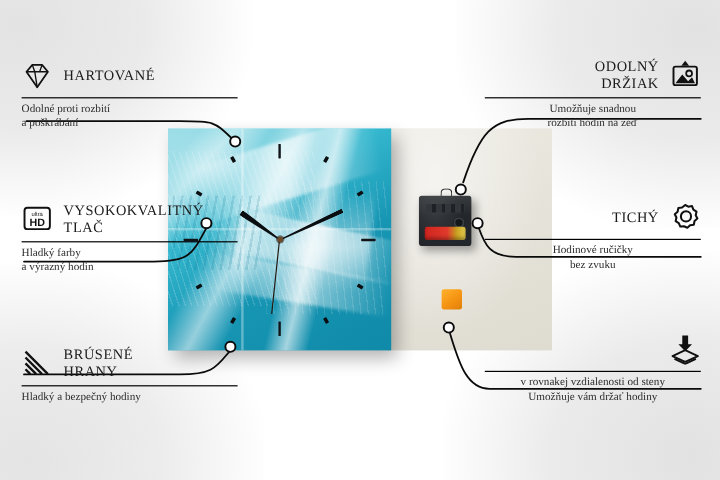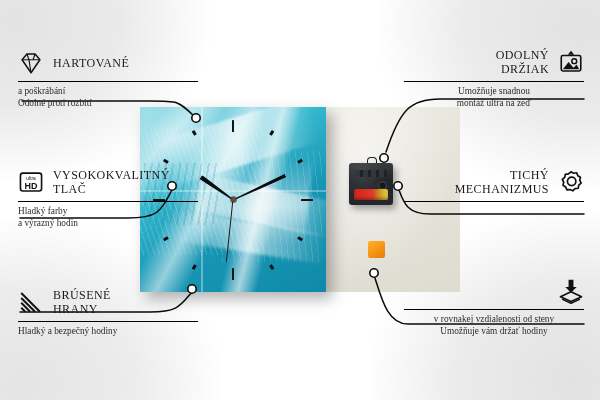--- a/index.html
+++ b/index.html
@@ -226,22 +226,22 @@
       <svg class="ico" viewBox="0 0 32 32">
         <path d="M5 12 L11 5 H21 L27 12 L16 28 Z" fill="none" stroke="#111" stroke-width="1.8" stroke-linejoin="round"></path>
         <path d="M5 12 H27 M11 5 L13.5 12 L16 28 M21 5 L18.5 12" fill="none" stroke="#111" stroke-width="1.4"></path>
       </svg>
       <div class="ttl">
         <div>HARTOVANÉ</div>
       </div>
     </div>
     <div class="rule"></div>
     <div class="desc">
+      <div>Odolné proti rozbití</div>
       <div>a poškrábání</div>
-      <div>Odolné proti rozbití</div>
     </div>
   </div>
 
   <div class="feat left" id="f-print">
     <div class="head">
       <svg class="ico" viewBox="0 0 32 32">
         <rect x="3" y="5" width="26" height="22" rx="3" fill="none" stroke="#111" stroke-width="2"></rect>
         <text x="16" y="14" font-family="Liberation Sans, sans-serif" font-size="6" text-anchor="middle" fill="#111">ultra</text>
         <text x="16" y="24" font-family="Liberation Sans, sans-serif" font-size="11" font-weight="bold" text-anchor="middle" fill="#111">HD</text>
       </svg>
@@ -282,36 +282,39 @@
       <svg class="ico" viewBox="0 0 32 32">
         <path d="M16 2 L12 7 H20 Z" fill="#111"></path>
         <rect x="4" y="8" width="24" height="19" rx="2" fill="none" stroke="#111" stroke-width="2"></rect>
         <circle cx="20" cy="15" r="3" fill="none" stroke="#111" stroke-width="1.8"></circle>
         <path d="M6 25 L13 16 L19 23 L23 19 L26 25 Z" fill="#111"></path>
       </svg>
     </div>
     <div class="rule"></div>
     <div class="desc">
       <div>Umožňuje snadnou</div>
-      <div>montáž ultra na zeď</div>
+      <div>rozbití hodin na zeď</div>
     </div>
   </div>
 
   <div class="feat right" id="f-quiet">
     <div class="head">
       <div class="ttl">
         <div>TICHÝ</div>
-        <div>MECHANIZMUS</div>
       </div>
       <svg class="ico" viewBox="0 0 32 32">
         <path d="M16 3.5 L19.2 5.2 L23 4.6 L24.4 8.2 L27.6 10.2 L26.8 14 L28.5 17.4 L25.6 19.9 L24.8 23.7 L21 24.2 L18.2 26.8 L14.8 25.3 L11 25.6 L9.4 22.1 L6.2 20.1 L7 16.3 L5.3 12.9 L8.2 10.4 L9 6.6 L12.8 6.1 Z" fill="none" stroke="#111" stroke-width="2.1" stroke-linejoin="round"></path>
         <circle cx="16.8" cy="15.2" r="5.2" fill="none" stroke="#111" stroke-width="2.1"></circle>
       </svg>
     </div>
     <div class="rule"></div>
+    <div class="desc">
+      <div>Hodinové ručičky</div>
+      <div>bez zvuku</div>
+    </div>
   </div>
 
   <div class="feat right" id="f-foam">
     <div class="head">
       <svg class="ico" viewBox="0 0 32 32">
         <path d="M13 2 H19 V11 H23 L16 18 L9 11 H13 Z" fill="#111"></path>
         <path d="M16 17 L29 23 L16 29 L3 23 Z" fill="none" stroke="#111" stroke-width="2" stroke-linejoin="round"></path>
         <path d="M5 26 L16 31 L27 26" fill="none" stroke="#111" stroke-width="2" stroke-linejoin="round"></path>
       </svg>
     </div>

